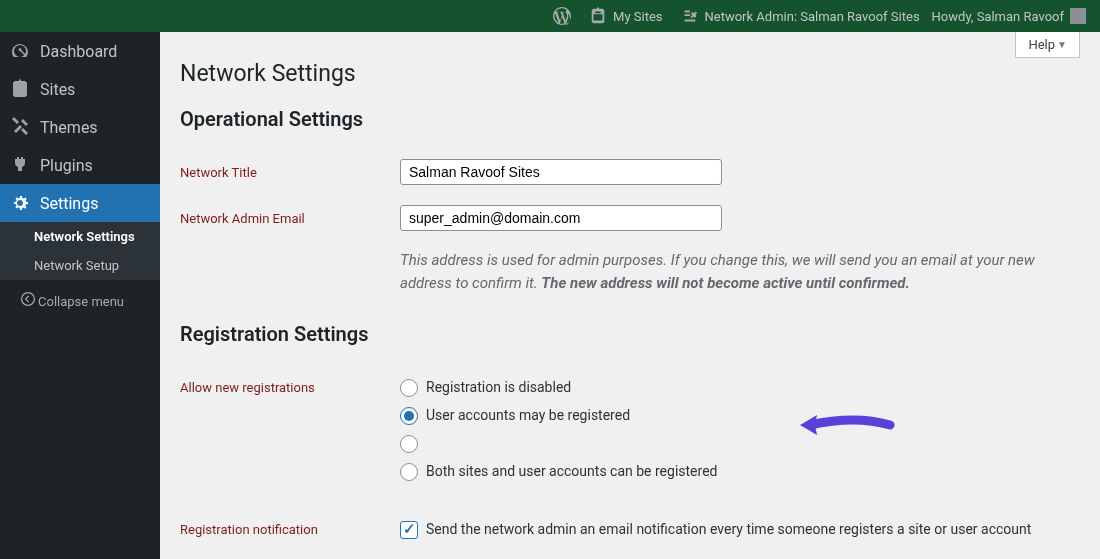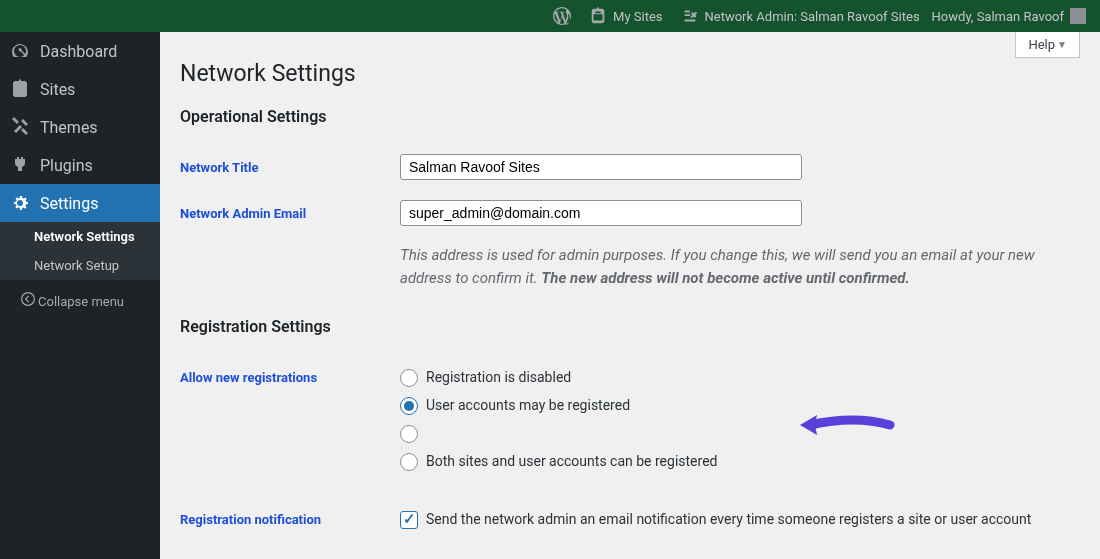--- a/index.html
+++ b/index.html
@@ -24,26 +24,26 @@
 .submenu .sub-item { padding: 7px 12px 7px 34px; font-size: 13px; cursor: pointer; }
 .submenu .sub-item.current { font-weight: 600; color: #fff; }
 #collapse { display: flex; align-items: flex-end; gap: 0; padding: 9px 18px; cursor: pointer; color: #a7aaad; font-size: 13px; }
 #collapse .icon { width: 20px; height: 20px; display: flex; align-items: center; justify-content: center; }
 
 
 #content { position: absolute; top: 32px; left: 160px; right: 0; bottom: 0; padding: 10px 20px 0 20px; overflow: hidden; background: #f0f0f1; }
 #help-tab { position: absolute; top: 0; right: 20px; background: #fff; border: 1px solid #c3c4c7; border-top: none; padding: 5px 12px; font-size: 13px; cursor: pointer; display: flex; align-items: center; gap: 2px; }
 #help-tab .arrow { font-size: 10px; color: #787c82; }
 h1 { font-size: 23px; font-weight: 400; margin: 18px 0 20px; color: #1d2327; }
-h2 { font-size: 16px; font-weight: 600; margin: 8px 0 18px; color: #1d2327; }
+h2 { font-size: 20px; font-weight: 600; margin: 8px 0 18px; color: #1d2327; }
 
 .form-row { display: flex; align-items: flex-start; padding: 10px 0; }
-.form-row .label { width: 220px; font-weight: 700; color: #1d4ed8; padding-top: 6px; }
+.form-row .label { width: 220px; font-weight: 400; color: #7f1d1d; padding-top: 6px; }
 .form-row .field { flex: 1; }
-.form-row input[type=text], .form-row input[type=email] { width: 402px; padding: 4px 8px; font-size: 14px; border: 1px solid #8c8f94; border-radius: 3px; background: #fff; }
+.form-row input[type=text], .form-row input[type=email] { width: 322px; padding: 4px 8px; font-size: 14px; border: 1px solid #8c8f94; border-radius: 3px; background: #fff; }
 .description { color: #646970; font-style: italic; font-size: 15px; margin-top: 18px; max-width: 660px; line-height: 1.5; }
 .description strong { font-weight: 700; font-style: italic; }
 
 .radio-group label, .check-group label { display: flex; align-items: flex-start; gap: 8px; padding: 5px 0; font-size: 14px; color: #2c3338; cursor: pointer; }
 input[type=radio] { appearance: none; width: 18px; height: 18px; border: 1px solid #8c8f94; border-radius: 50%; background: #fff; cursor: pointer; display: inline-block; position: relative; }
 input[type=radio]:checked { border-color: #2271b1; }
 input[type=radio]:checked::before { content: ""; position: absolute; top: 3px; left: 3px; width: 10px; height: 10px; border-radius: 50%; background: #2271b1; }
 input[type=checkbox] { appearance: none; width: 18px; height: 18px; border: 1px solid #8c8f94; border-radius: 3px; background: #fff; cursor: pointer; position: relative; }
 input[type=checkbox]:checked { border-color: #2271b1; }
 input[type=checkbox]:checked::before { content: "✓"; position: absolute; top: -2px; left: 2px; color: #2271b1; font-size: 15px; font-weight: bold; }

